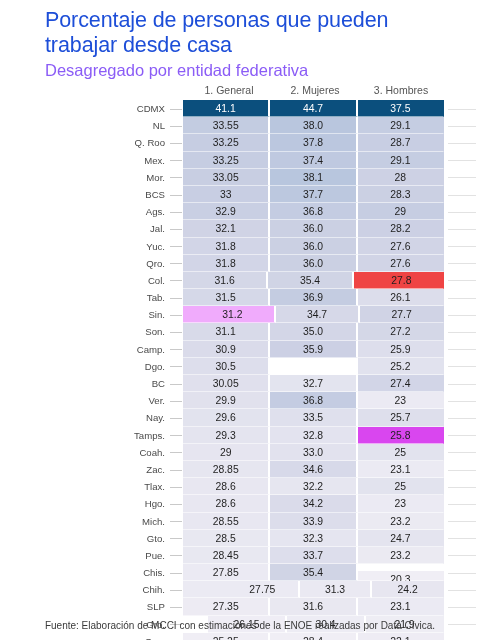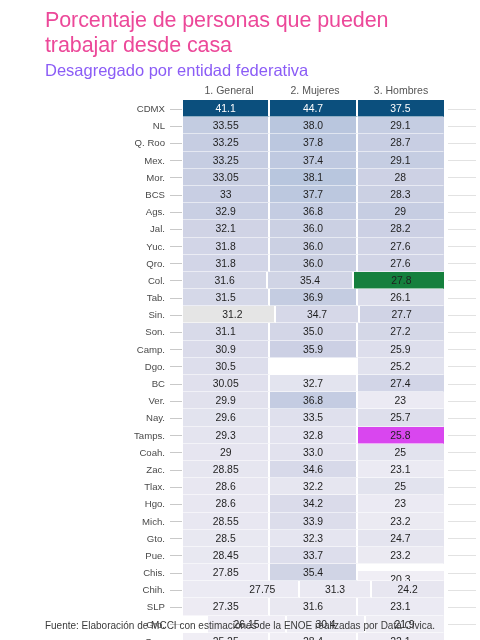--- a/index.html
+++ b/index.html
@@ -23,21 +23,21 @@
     box-sizing: border-box;
   }
 
   
   .titles {
     padding: 8px 0 0 45px;
   }
   .title {
     font-size: 21.5px;
     line-height: 25px;
-    color: #ec4899;
+    color: #1d4ed8;
     font-weight: 400;
     letter-spacing: -0.1px;
     max-width: 400px;
   }
   .subtitle {
     font-size: 16.5px;
     line-height: 21px;
     color: #8b5cf6;
     font-weight: 400;
     margin-top: 2px;
@@ -247,35 +247,35 @@
           <div class="cell sep" style="background: rgb(210, 213, 231);">31.8</div>
           <div class="cell sep" style="background: rgb(203, 208, 227);">36.0</div>
           <div class="cell" style="background: rgb(209, 212, 230);">27.6</div>
           <div class="tick-right"></div>
         </div>
         <div class="row">
           <div class="row-label">Col.</div>
           <div class="tick-left"></div>
           <div class="cell sep" style="background: rgb(212, 215, 231);">31.6</div>
           <div class="cell sep" style="background: rgb(208, 212, 229);">35.4</div>
-          <div class="cell" style="background: #15803d; padding-left: 6px;">27.8</div>
+          <div class="cell" style="background: #ef4444; padding-left: 6px;">27.8</div>
           <div class="tick-right"></div>
         </div>
         <div class="row">
           <div class="row-label">Tab.</div>
           <div class="tick-left"></div>
           <div class="cell sep" style="background: rgb(213, 216, 232);">31.5</div>
           <div class="cell sep" style="background: rgb(196, 204, 225);">36.9</div>
           <div class="cell" style="background: rgb(220, 221, 235);">26.1</div>
           <div class="tick-right"></div>
         </div>
         <div class="row">
           <div class="row-label">Sin.</div>
           <div class="tick-left"></div>
-          <div class="cell sep" style="background: #e5e5e5; padding-left: 8px;">31.2</div>
+          <div class="cell sep" style="background: #f0abfc; padding-left: 8px;">31.2</div>
           <div class="cell sep" style="background: rgb(214, 216, 232);">34.7</div>
           <div class="cell" style="background: rgb(208, 211, 229);">27.7</div>
           <div class="tick-right"></div>
         </div>
         <div class="row">
           <div class="row-label">Son.</div>
           <div class="tick-left"></div>
           <div class="cell sep" style="background: rgb(216, 218, 233);">31.1</div>
           <div class="cell sep" style="background: rgb(211, 214, 231);">35.0</div>
           <div class="cell" style="background: rgb(212, 215, 231);">27.2</div>

